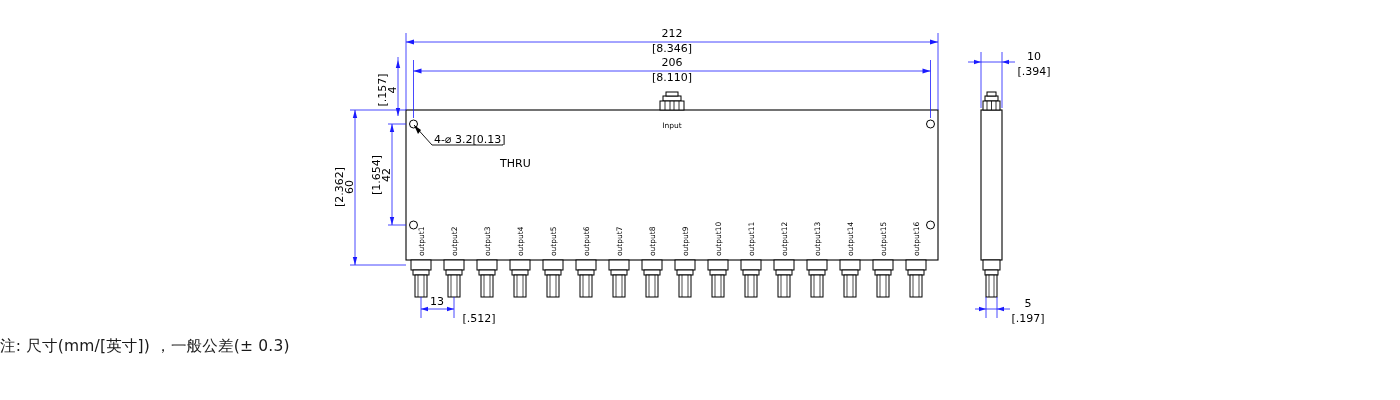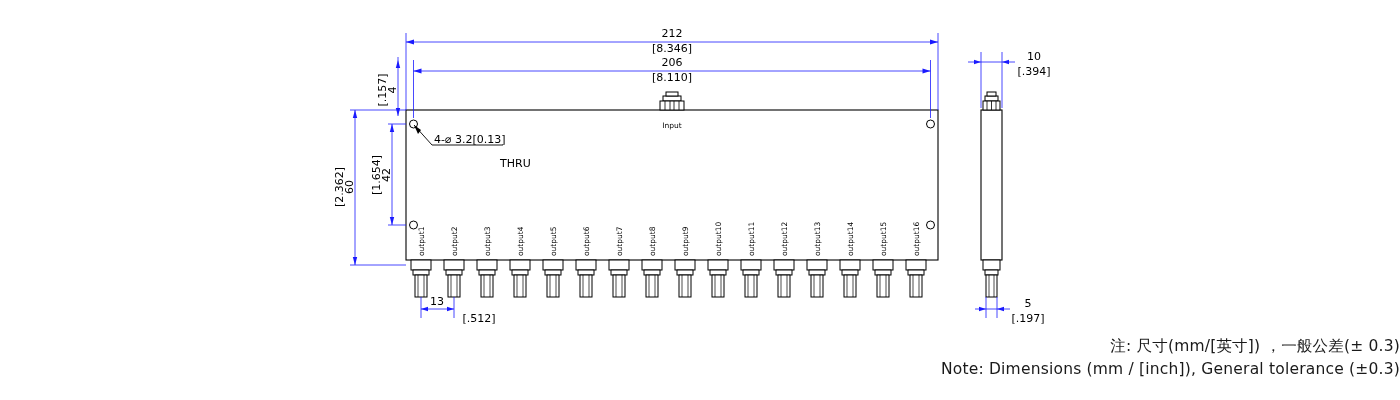--- a/index.html
+++ b/index.html
@@ -28,21 +28,21 @@
     fill: #000000;
   }
   .port-text {
     font-family: "DejaVu Sans", sans-serif;
     font-size: 7.5px;
     fill: #000000;
   }
   .note-text {
     position: absolute;
     width: 1400px;
-    text-align: right;
+    text-align: left;
     font-family: "DejaVu Sans", sans-serif;
     font-size: 15.5px;
     color: #1a1a1a;
     letter-spacing: 0.2px;
   }
   .note-cn { top: 336px; }
   .note-en { top: 360px; }
 </style>
 </head>
 <body>
@@ -309,15 +309,14 @@
         <polygon points="986,309 979,306.8 979,311.2" fill="#1a1aff"></polygon>
         <polygon points="997,309 1004,306.8 1004,311.2" fill="#1a1aff"></polygon>
         <text class="dim-text" x="1028" y="307" text-anchor="middle" fill="#1a1aff">5</text>
         <text class="dim-text" x="1028" y="322" text-anchor="middle" fill="#1a1aff">[.197]</text>
       </g>
     </g>
 
   </svg>
 
   <div class="note-text note-cn">注: 尺寸(mm/[英寸]) ，一般公差(± 0.3)</div>
-  <div class="note-text note-en">Note: Dimensions (mm / [inch]), General tolerance (±0.3)</div>
 
 </div>
 
 </body></html>

